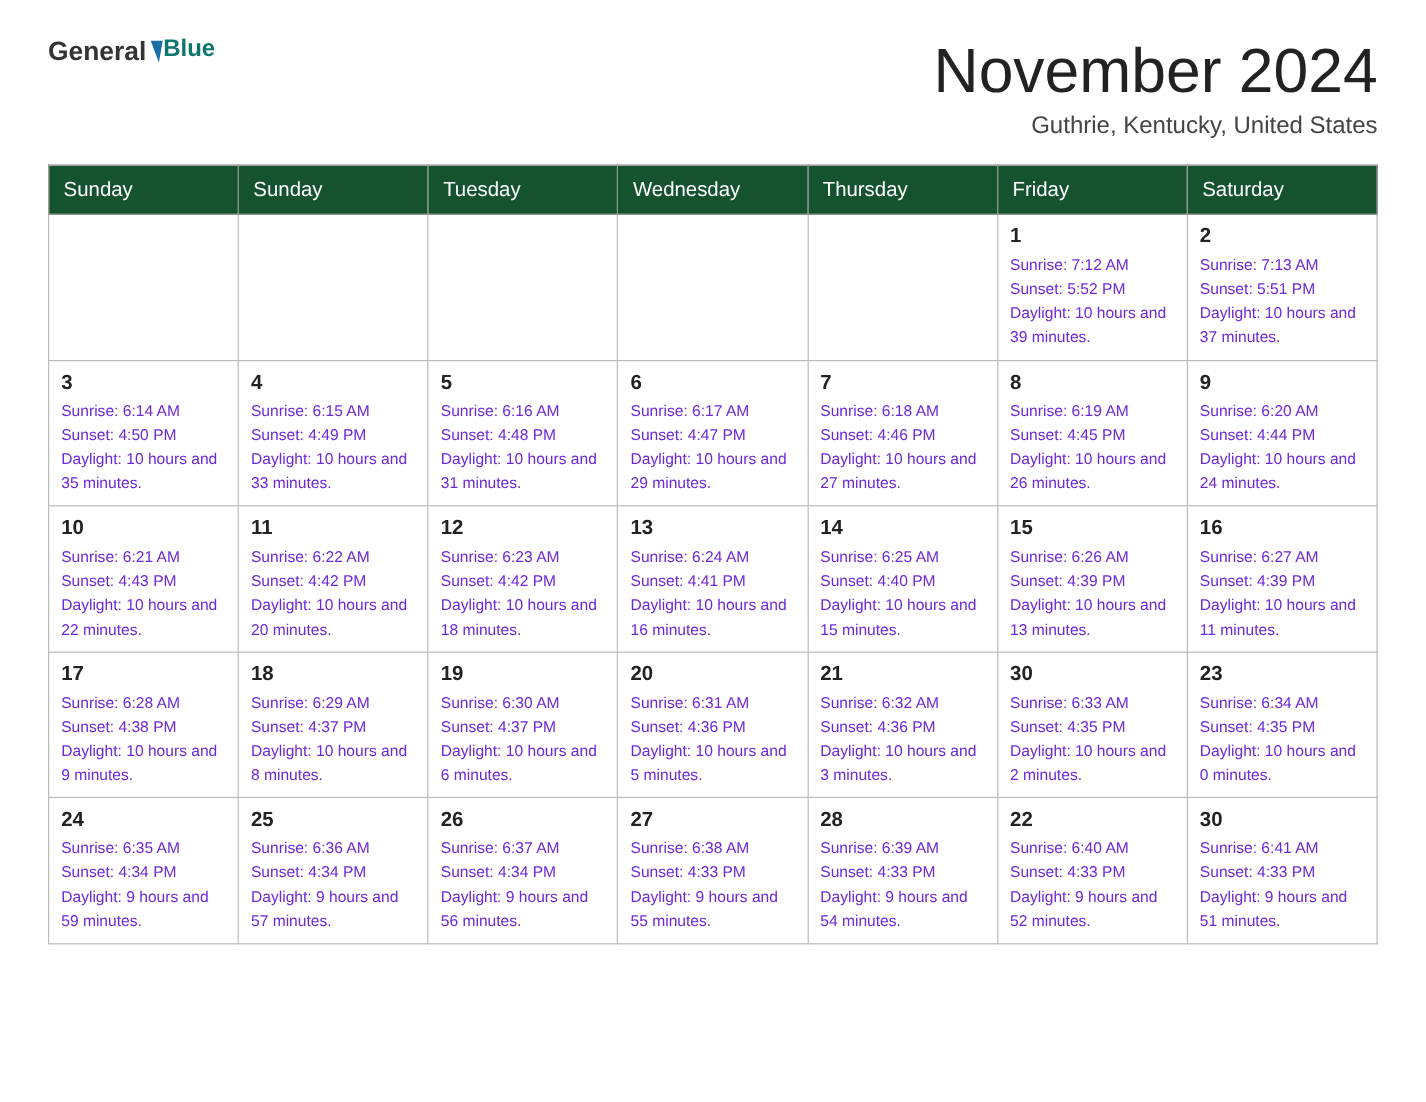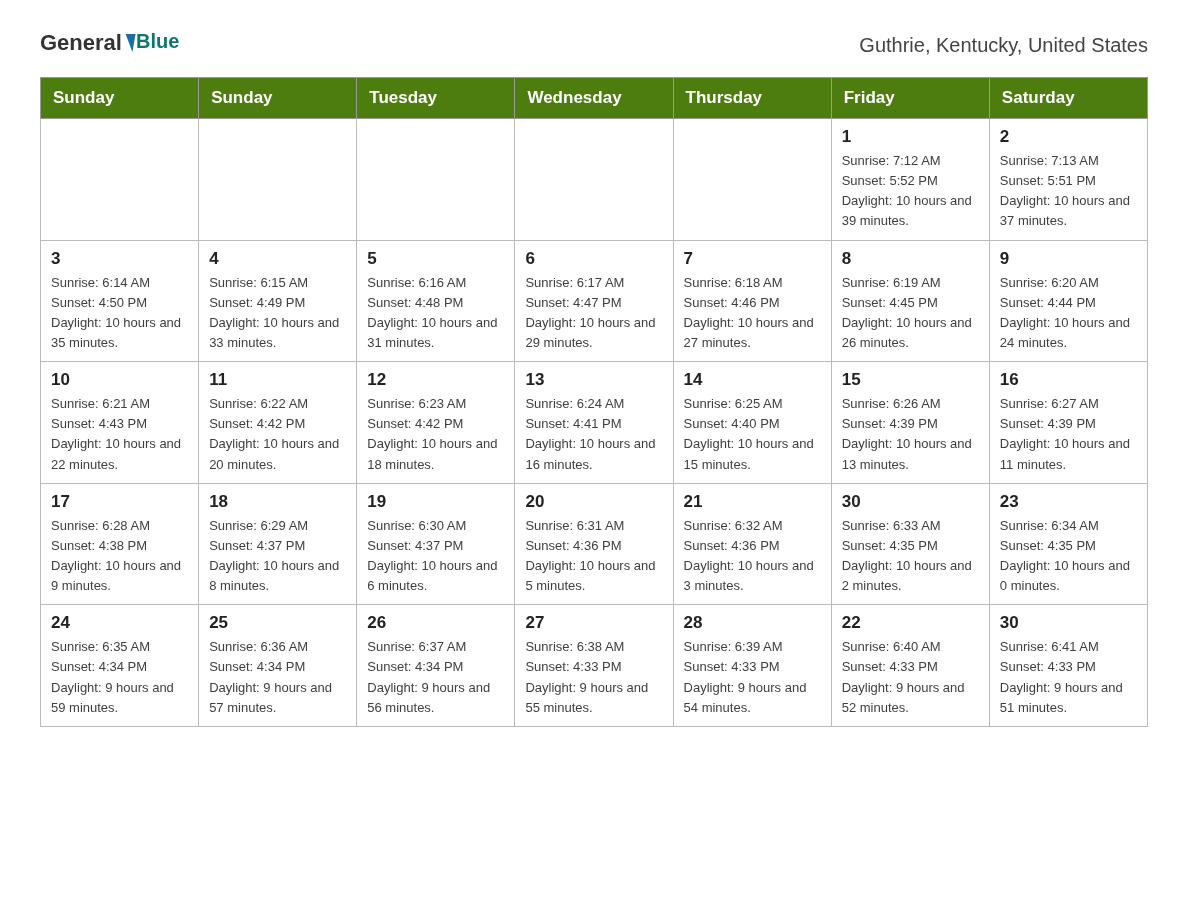--- a/index.html
+++ b/index.html
@@ -42,24 +42,24 @@
     .title-section { text-align: right; }
     .month-title { font-size: 52px; font-weight: normal; color: #222; }
     .location { font-size: 20px; color: #444; margin-top: 4px; }
 
     .calendar {
       width: 100%;
       border-collapse: collapse;
       border: 1px solid #999;
     }
     .calendar th {
-      background-color: #4d7c0f;
+      background-color: #14532d;
       color: #fff;
       font-size: 17px;
-      font-weight: bold;
+      font-weight: normal;
       padding: 10px 12px;
       text-align: left;
       border: 1px solid #999;
     }
     .calendar td {
       vertical-align: top;
       padding: 8px 10px;
       border: 1px solid #bbb;
       width: 14.28%;
       min-height: 110px;
@@ -69,39 +69,40 @@
     }
     .day-num {
       font-size: 17px;
       font-weight: bold;
       color: #222;
       display: block;
       margin-bottom: 4px;
     }
     .day-info {
       line-height: 1.55;
-      color: #404040;
+      color: #6d28d9;
       font-size: 13px;
     }
     .empty-cell { background: #f9f9f9; }
   </style>
 </head>
 <body>
 
 <div class="header">
   <div class="logo">
     <div class="logo-text">
       <span class="logo-general">General</span>
       <span class="logo-arrow"></span>
     </div>
     <div>
       <span class="logo-blue">Blue</span>
     </div>
   </div>
   <div class="title-section">
+    <div class="month-title">November 2024</div>
     <div class="location">Guthrie, Kentucky, United States</div>
   </div>
 </div>
 
 <table class="calendar">
   <thead>
     <tr>
     <th>Sunday</th>
         <th>Sunday</th>
         <th>Tuesday</th>

